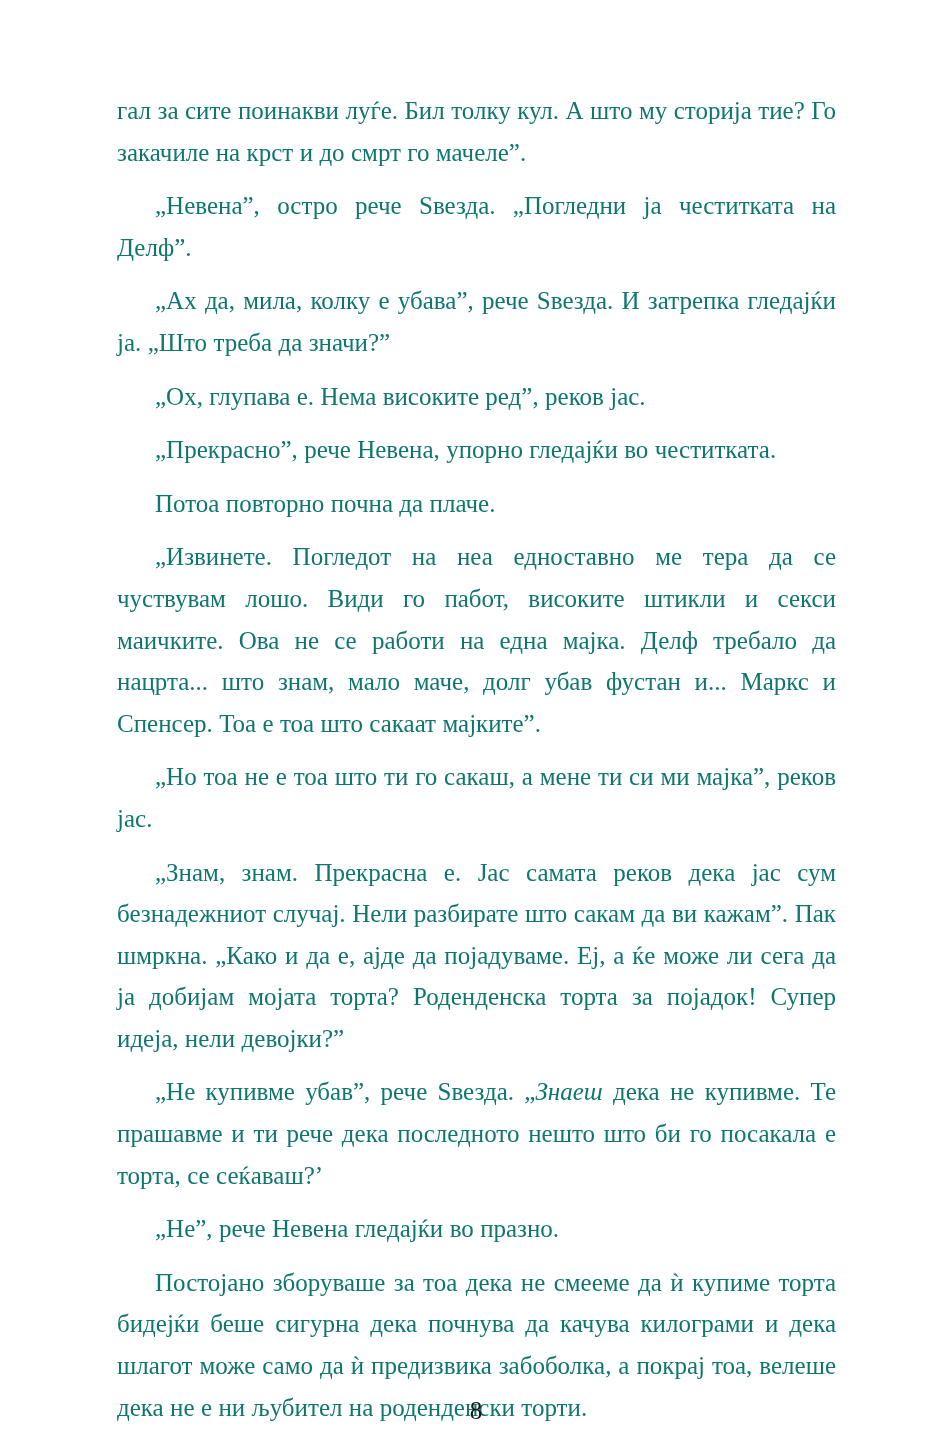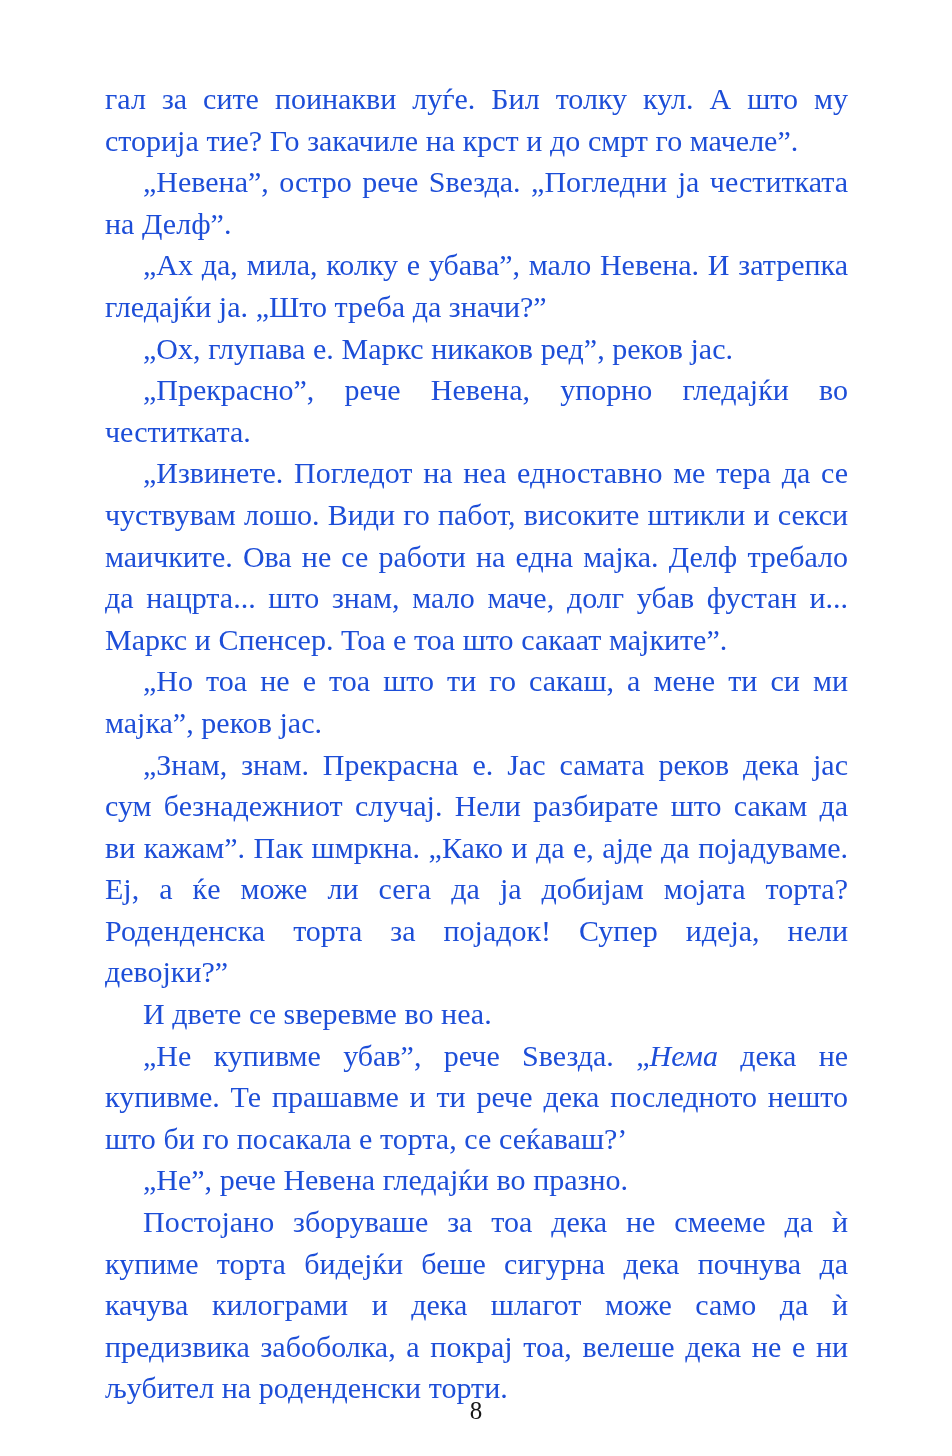--- a/index.html
+++ b/index.html
@@ -20,26 +20,26 @@
   }
 
   #text-block {
     position: absolute;
     left: 105px;
     top: 78px;
     width: 743px;
   }
 
   .para {
-    margin: 0;
+    margin: 12px;
     padding: 0;
     font-family: "Liberation Serif", "DejaVu Serif", serif;
-    font-size: 30px;
+    font-size: 25px;
     line-height: 41.6px;
-    color: #1d4ed8;
+    color: #0f766e;
     text-align: justify;
     text-justify: inter-word;
     hyphens: manual;
     -webkit-hyphens: manual;
     word-spacing: 0.005em;
   }
 
   
   .para.cont {
     text-indent: 0;
@@ -69,39 +69,39 @@
 <body>
 
 <div id="page">
 
   <div id="text-block">
 
     <p class="para cont">гал за сите поинакви луѓе. Бил толку кул. А што му сторија тие? Го закачиле на крст и до смрт го мачеле”.</p>
 
     <p class="para indent">„Невена”, остро рече Ѕвезда. „Погледни ја честитката на Делф”.</p>
 
-    <p class="para indent">„Ах да, мила, колку е убава”, мало Невена. И затрепка гледајќи ја. „Што треба да значи?”</p>
+    <p class="para indent">„Ах да, мила, колку е убава”, рече Ѕвезда. И затрепка гледајќи ја. „Што треба да значи?”</p>
 
-    <p class="para indent">„Ох, глупава е. Маркс никаков ред”, реков јас.</p>
+    <p class="para indent">„Ох, глупава е. Нема високите ред”, реков јас.</p>
 
 
     <p class="para indent">„Прекрасно”, рече Невена, упорно гледајќи во честитката.</p>
 
+    <p class="para indent">Потоа повторно почна да плаче.</p>
 
 
     <p class="para indent">„Извинете. Погледот на неа едноставно ме тера да се чуствувам лошо. Види го пабот, високите штикли и секси маичките. Ова не се работи на една мајка. Делф требало да нацрта... што знам, мало маче, долг убав фустан и... Маркс и Спенсер. Тоа е тоа што сакаат мајките”.</p>
 
     <p class="para indent">„Но тоа не е тоа што ти го сакаш, а мене ти си ми мајка”, реков јас.</p>
 
 
     <p class="para indent">„Знам, знам. Прекрасна е. Јас самата реков дека јас сум безнадежниот случај. Нели разбирате што сакам да ви кажам”. Пак шмркна. „Како и да е, ајде да појадуваме. Еј, а ќе може ли сега да ја добијам мојата торта? Роденденска торта за појадок! Супер идеја, нели девојки?”</p>
 
-    <p class="para indent">И двете се ѕверевме во неа.</p>
 
-    <p class="para indent"><span>„Не купивме убав”, рече Ѕвезда. „</span><em class="ital">Нема</em><span> дека не купивме. Те прашавме и ти рече дека последното нешто што би го посакала е торта, се сеќаваш?’</span></p>
+    <p class="para indent"><span>„Не купивме убав”, рече Ѕвезда. „</span><em class="ital">Знаеш</em><span> дека не купивме. Те прашавме и ти рече дека последното нешто што би го посакала е торта, се сеќаваш?’</span></p>
 
     <p class="para indent">„Не”, рече Невена гледајќи во празно.</p>
 
     <p class="para indent">Постојано зборуваше за тоа дека не смееме да ѝ купиме торта бидејќи беше сигурна дека почнува да качува килограми и дека шлагот може само да ѝ предизвика забоболка, а покрај тоа, велеше дека не е ни љубител на роденденски торти.</p>
 
   </div>
 
   <div id="page-number">8</div>
 
 </div>

